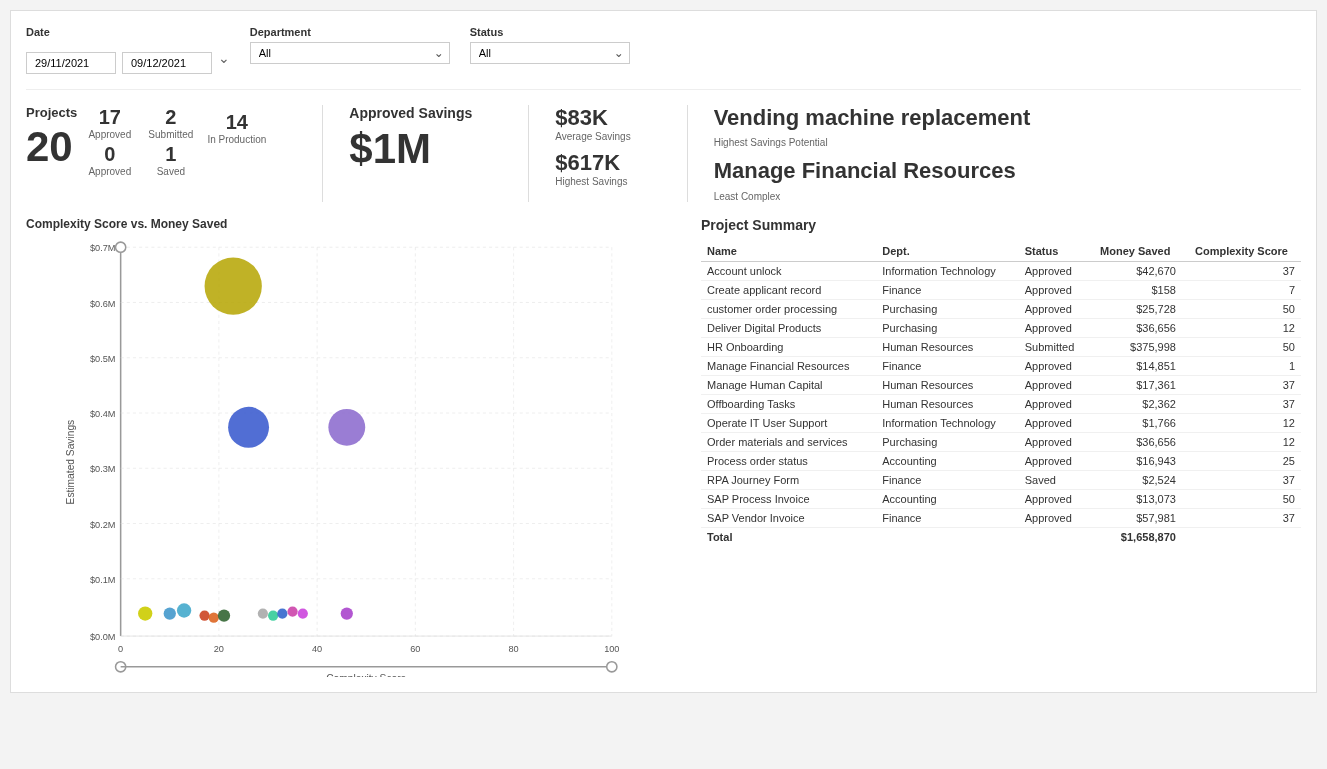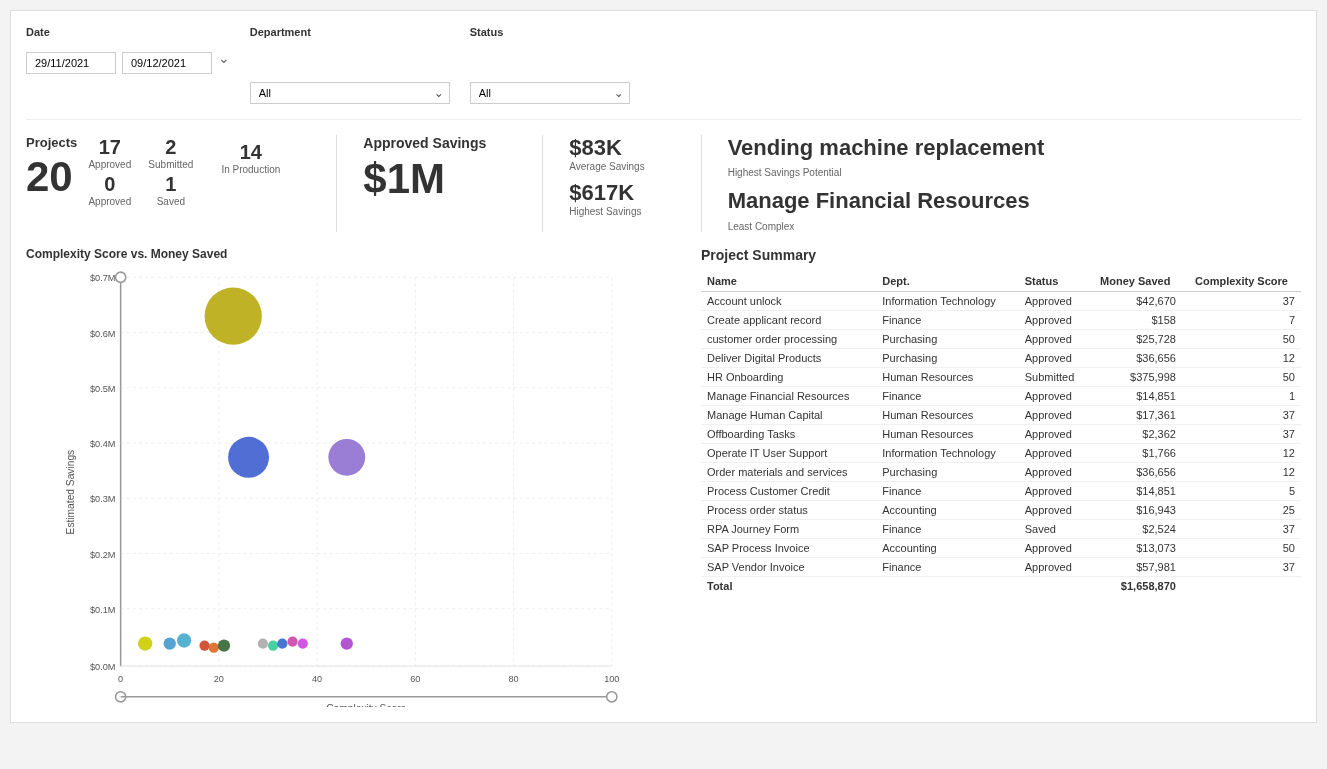--- a/index.html
+++ b/index.html
@@ -6,21 +6,21 @@
     body { font-family: 'Segoe UI', Arial, sans-serif; background: #f3f3f3; font-size: 12px; color: #333; }
     .outer { background: #fff; border: 1px solid #ddd; margin: 10px; padding: 15px; max-width: 1307px; }
     
     
     .filter-bar { display: flex; gap: 20px; align-items: flex-start; padding-bottom: 15px; border-bottom: 1px solid #eee; margin-bottom: 15px; }
     .filter-group { display: flex; flex-direction: column; gap: 4px; }
     .filter-label { font-size: 11px; font-weight: 600; color: #333; }
     .filter-row { display: flex; gap: 6px; align-items: center; }
     .filter-input { border: 1px solid #ccc; padding: 4px 8px; font-size: 11px; background: #fff; width: 90px; margin-top: 10px; }
     .filter-select { border: 1px solid #ccc; padding: 4px 24px 4px 8px; font-size: 11px; background: #fff; width: 180px; appearance: none; position: relative; }
-    .select-wrapper { position: relative; display: inline-block; margin-top: 40px; }
+    .select-wrapper { position: relative; display: inline-block; }
     .select-wrapper::after { content: '⌄'; position: absolute; right: 6px; top: 50%; transform: translateY(-50%); font-size: 12px; pointer-events: none; color: #555; }
     .filter-date-icon { font-size: 14px; color: #666; cursor: pointer; }
 
     
     .kpi-row { display: flex; gap: 6px; align-items: flex-start; margin-bottom: 15px; }
     .kpi-projects { display: flex; align-items: flex-start; gap: 10px; margin-right: 30px; }
     .kpi-big-number { font-size: 42px; font-weight: 700; line-height: 1; margin-top: 5px; }
     .kpi-projects-label { font-size: 13px; font-weight: 700; margin-bottom: 6px; }
     .kpi-stats-grid { display: grid; grid-template-columns: 1fr 1fr; gap: 2px 16px; }
     .kpi-stat { display: flex; flex-direction: column; align-items: center; }
@@ -110,21 +110,21 @@
         </div>
         <div class="kpi-stat">
           <span class="kpi-stat-num">0</span>
           <span class="kpi-stat-label">Approved</span>
         </div>
         <div class="kpi-stat">
           <span class="kpi-stat-num">1</span>
           <span class="kpi-stat-label">Saved</span>
         </div>
       </div>
-      <div class="kpi-stat" style="align-self:flex-start;margin-top:5px;margin-left:18px;">
+      <div class="kpi-stat" style="align-self:flex-start;margin-top:5px;margin-left:4px;">
         <span class="kpi-stat-num" style="font-size:20px;font-weight:700;">14</span>
         <span class="kpi-stat-label">In Production</span>
       </div>
     </div>
 
     <div class="kpi-divider"></div>
 
     <div class="kpi-approved">
       <div class="kpi-approved-label">Approved Savings</div>
       <div class="kpi-approved-value">$1M</div>
@@ -315,27 +315,20 @@
                 <td class="right">12</td>
               </tr>
               <tr>
                 <td>Order materials and services</td>
                 <td>Purchasing</td>
                 <td>Approved</td>
                 <td class="right">$36,656</td>
                 <td class="right">12</td>
               </tr>
               <tr>
-                <td>Process Customer Credit</td>
-                <td>Finance</td>
-                <td>Approved</td>
-                <td class="right">$14,851</td>
-                <td class="right">5</td>
-              </tr>
-              <tr>
                 <td>Process order status</td>
                 <td>Accounting</td>
                 <td>Approved</td>
                 <td class="right">$16,943</td>
                 <td class="right">25</td>
               </tr>
               <tr>
                 <td>RPA Journey Form</td>
                 <td>Finance</td>
                 <td>Saved</td>

